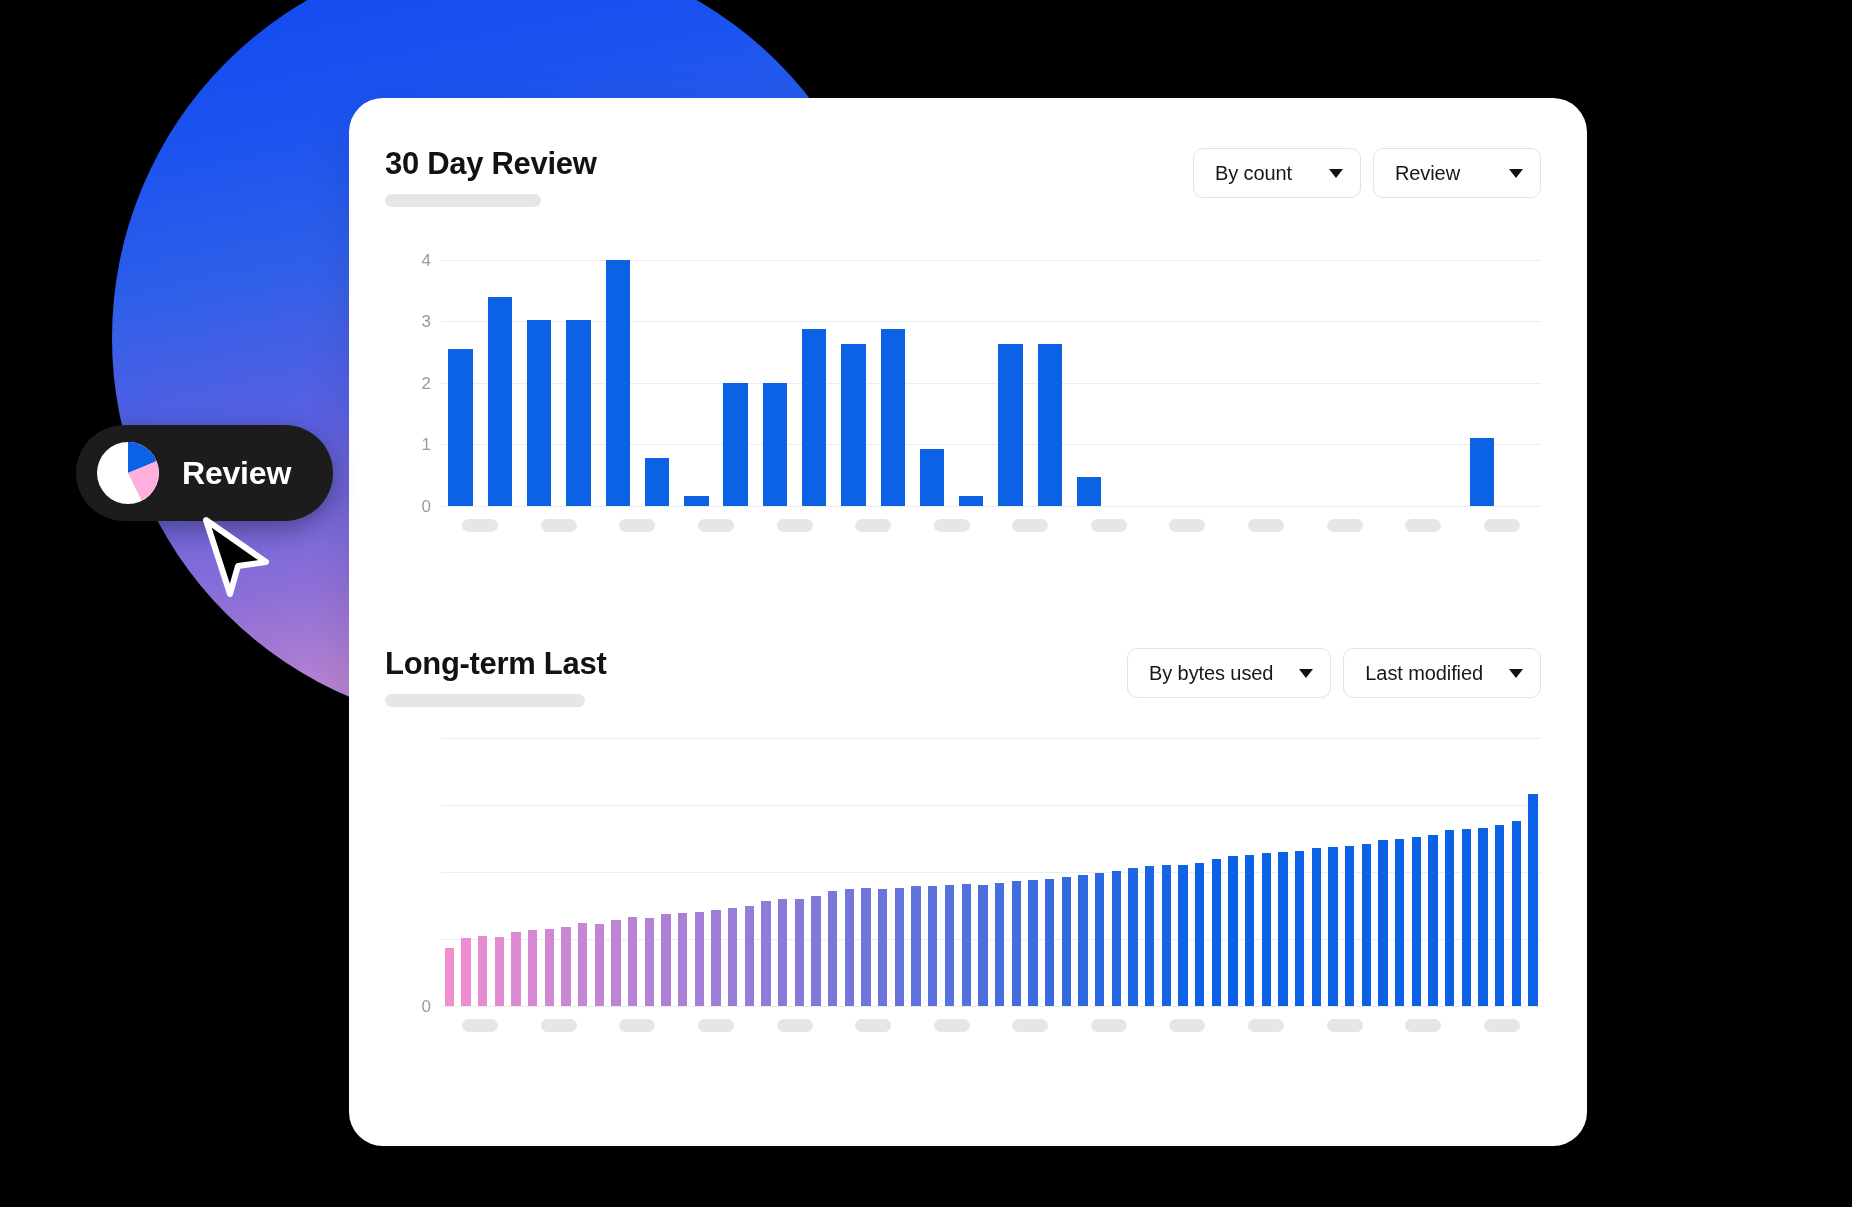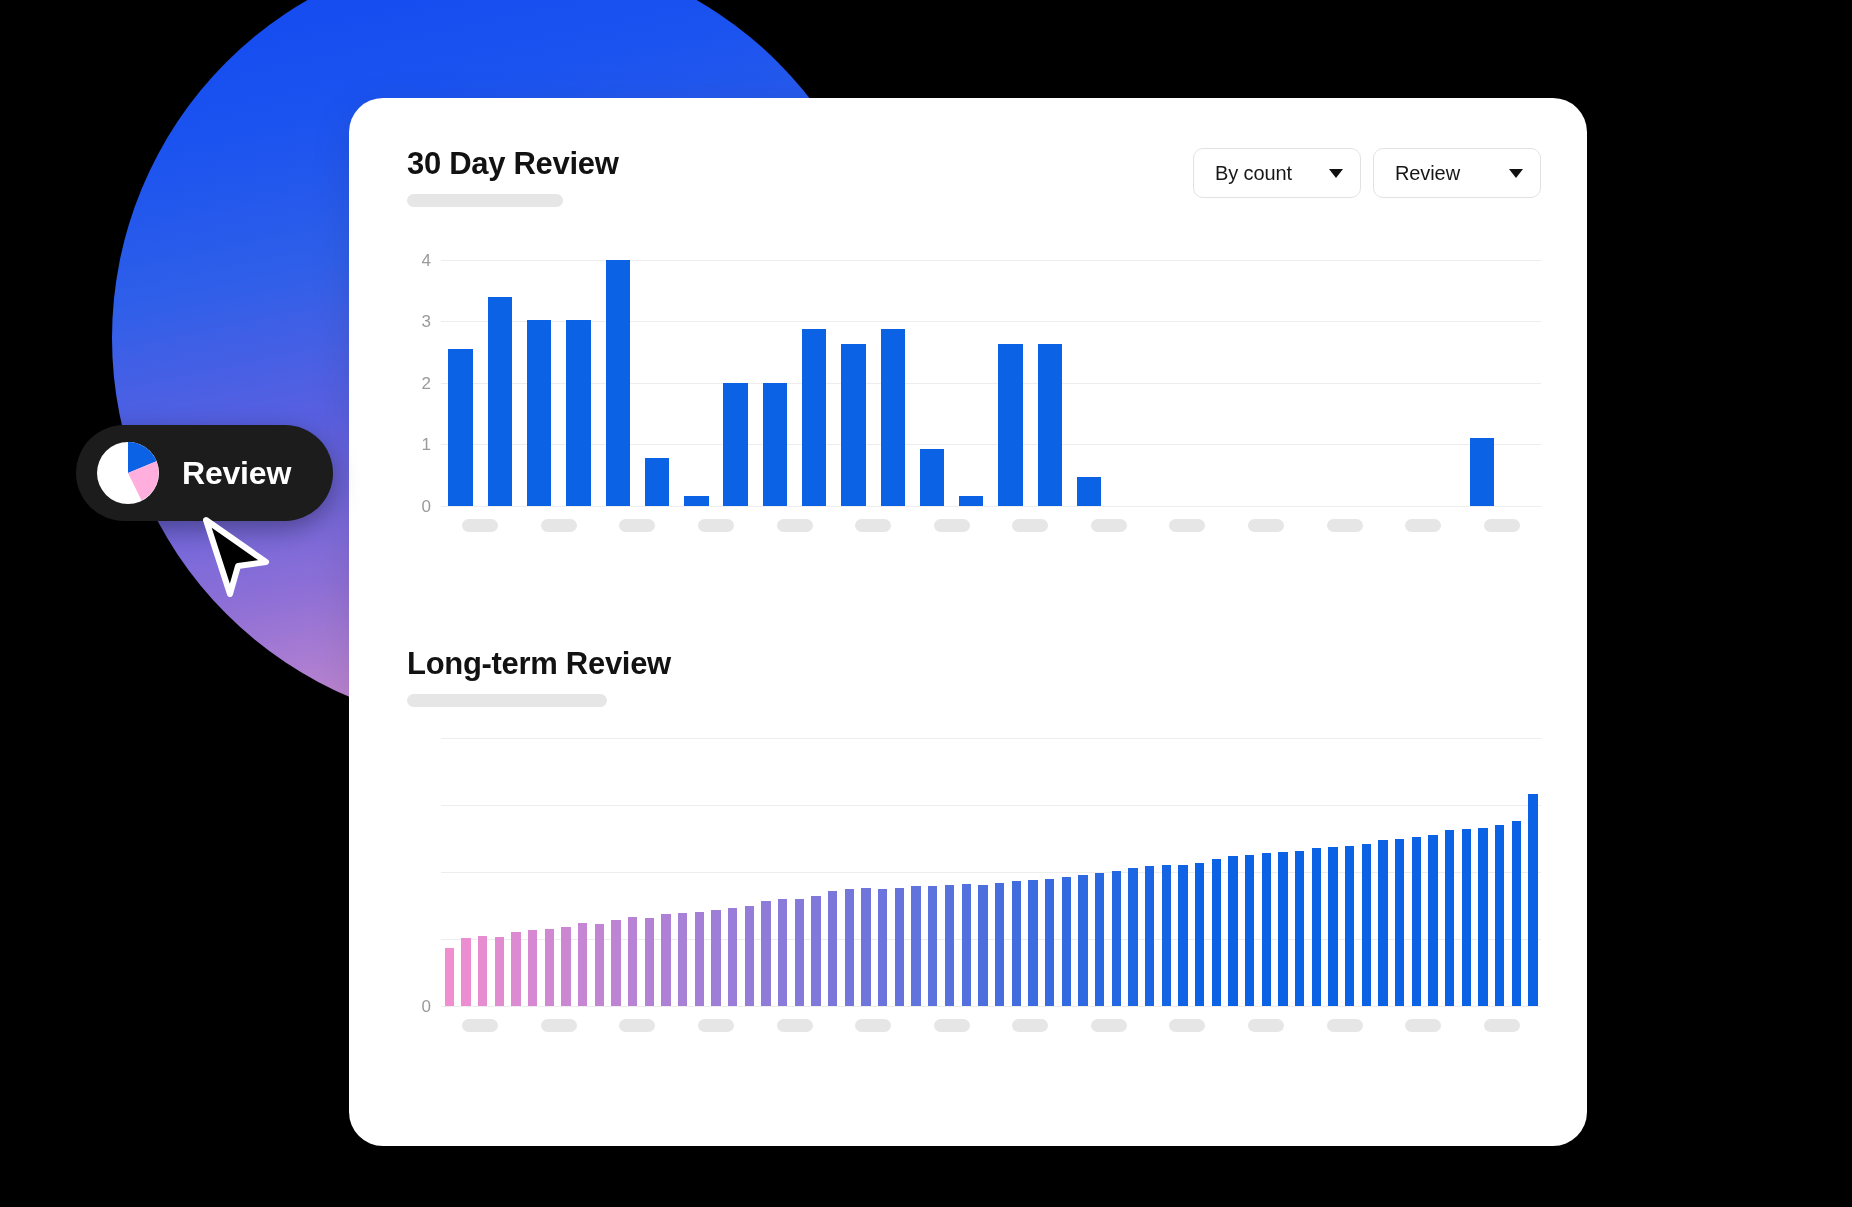--- a/index.html
+++ b/index.html
@@ -51,21 +51,21 @@
     overflow: hidden;
   }
 
   .panel { position: absolute; left: 0; right: 0; }
   .panel-one  { top: 36px; }
   .panel-two  { top: 536px; }
 
   .panel-head {
     position: relative;
     height: 104px;
-    padding: 0 58px;
+    padding: 0 36px;
   }
 
   .panel-title {
     font-size: 31px;
     font-weight: 700;
     letter-spacing: -0.3px;
     color: #121212;
     line-height: 1;
     padding-top: 14px;
   }
@@ -411,23 +411,33 @@
             </div>
             <div class="xtick-slot">
               <div class="xtick-pill"></div>
             </div>
           </div>
       </div>
     </div>
 
     <div class="panel panel-two">
       <div class="panel-head">
-        <div class="panel-title">Long-term Review</div>
+        <div class="panel-title">Long-term Last</div>
         <div class="panel-sub sub-long"></div>
 
+        <div class="controls">
+          <div class="dropdown">
+            <span class="dropdown-label">By bytes used</span>
+            <span class="caret"></span>
+          </div>
+          <div class="dropdown">
+            <span class="dropdown-label">Last modified</span>
+            <span class="caret"></span>
+          </div>
+        </div>
       </div>
 
       <div class="chart-wrap trend">
         <div class="yaxis" id="y1">
             <div class="ytick" style="top: 100%;">0</div>
           </div>
         <div class="plot">
           <div id="grid1">
               <div class="gridline" style="top: 100%;"></div>
               <div class="gridline" style="top: 75%;"></div>

